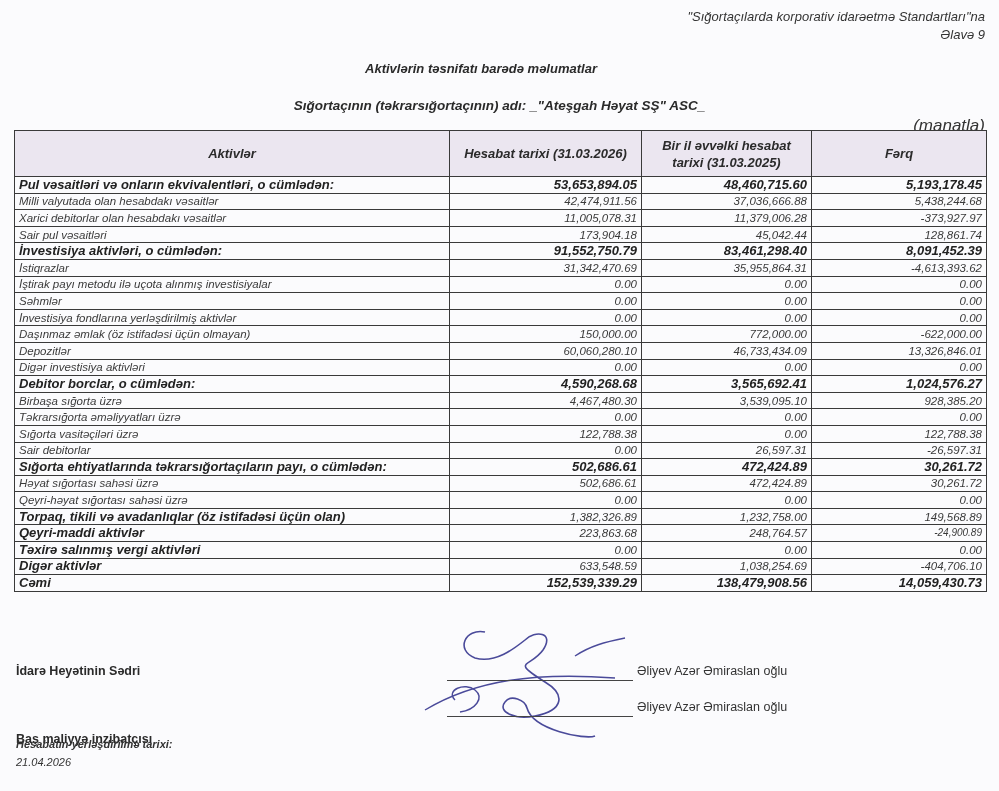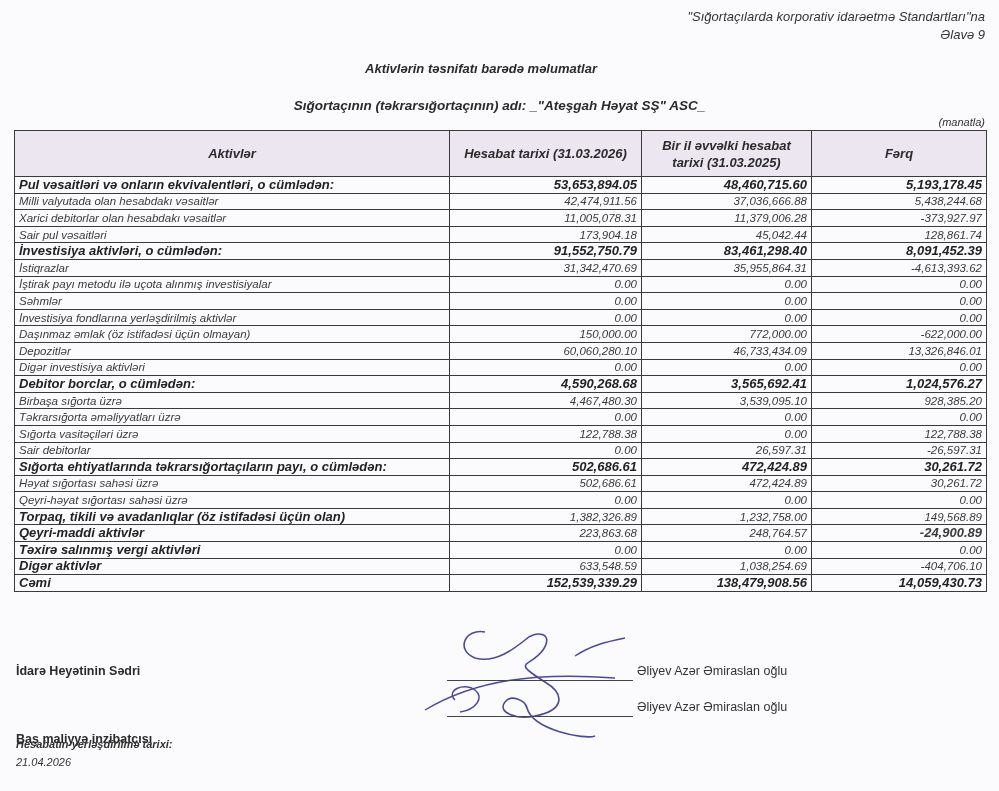--- a/index.html
+++ b/index.html
@@ -3,21 +3,21 @@
 <meta charset="utf-8">
 <style>
   html, body { margin: 0; padding: 0; }
   body {
     width: 999px; height: 791px; background: #fbfbfd; position: relative; overflow: hidden;
     font-family: "Liberation Sans", sans-serif; color: #222;
   }
   .ref { position: absolute; right: 14px; top: 8px; text-align: right; font-style: italic; font-size: 13px; line-height: 18px; color: #333; }
   .title { position: absolute; left: 0; width: 962px; top: 61px; text-align: center; font-weight: bold; font-style: italic; font-size: 13px; color: #2a2a2a; }
   .company { position: absolute; left: 0; width: 999px; top: 98px; text-align: center; font-weight: bold; font-style: italic; font-size: 13.5px; color: #2a2a2a; }
-  .unit { position: absolute; right: 14px; top: 116px; font-style: italic; font-size: 11px; color: #333; }
+  .unit { position: absolute; right: 14px; top: 116px; font-style: italic; font-size: 17px; color: #333; }
   table.assets {
     position: absolute; left: 14px; top: 130px; width: 972px; border-collapse: collapse; table-layout: fixed;
   }
   table.assets th, table.assets td { border: 1.2px solid #3a3a3a; padding: 0 4px; font-style: italic; white-space: nowrap; overflow: hidden; }
   table.assets thead th { background: #ebe6f0; height: 45px; font-weight: bold; font-size: 13px; text-align: center; color: #2b2b2b; line-height: 17px; }
   table.assets tbody td { height: 15.6px; font-size: 11.5px; line-height: 14px; color: #3a3a3a; }
   table.assets tbody td.num { text-align: right; }
   table.assets tbody tr.bold td { font-weight: bold; font-size: 13px; color: #222; }
   col.c1 { width: 435px; } col.c2 { width: 192px; } col.c3 { width: 170px; } col.c4 { width: 175px; }
   .sig-label { position: absolute; left: 16px; font-weight: bold; font-size: 12.5px; color: #2a2a2a; }
@@ -178,21 +178,21 @@
       <tr class="bold">
         <td>Torpaq, tikili və avadanlıqlar (öz istifadəsi üçün olan)</td>
         <td class="num" style="font-weight: normal; font-size: 11.5px; color: rgb(58, 58, 58);">1,382,326.89</td>
         <td class="num" style="font-weight: normal; font-size: 11.5px; color: rgb(58, 58, 58);">1,232,758.00</td>
         <td class="num" style="font-weight: normal; font-size: 11.5px; color: rgb(58, 58, 58);">149,568.89</td>
       </tr>
       <tr class="bold">
         <td>Qeyri-maddi aktivlər</td>
         <td class="num" style="font-weight: normal; font-size: 11.5px; color: rgb(58, 58, 58);">223,863.68</td>
         <td class="num" style="font-weight: normal; font-size: 11.5px; color: rgb(58, 58, 58);">248,764.57</td>
-        <td class="num" style="font-weight: bold; font-size: 13px; color: rgb(58, 58, 58);">-24,900.89</td>
+        <td class="num" style="font-weight: normal; font-size: 10px; color: rgb(58, 58, 58);">-24,900.89</td>
       </tr>
       <tr class="bold">
         <td>Təxirə salınmış vergi aktivləri</td>
         <td class="num" style="font-weight: normal; font-size: 11.5px; color: rgb(58, 58, 58);">0.00</td>
         <td class="num" style="font-weight: normal; font-size: 11.5px; color: rgb(58, 58, 58);">0.00</td>
         <td class="num" style="font-weight: normal; font-size: 11.5px; color: rgb(58, 58, 58);">0.00</td>
       </tr>
       <tr class="bold">
         <td>Digər aktivlər</td>
         <td class="num" style="font-weight: normal; font-size: 11.5px; color: rgb(58, 58, 58);">633,548.59</td>

